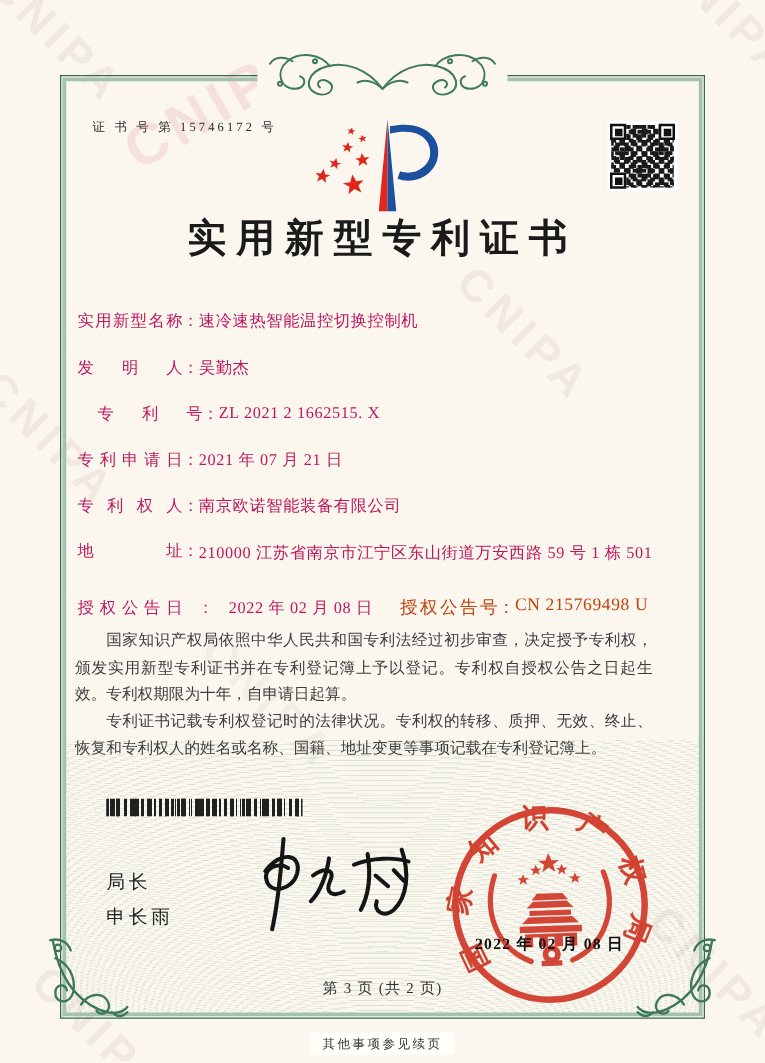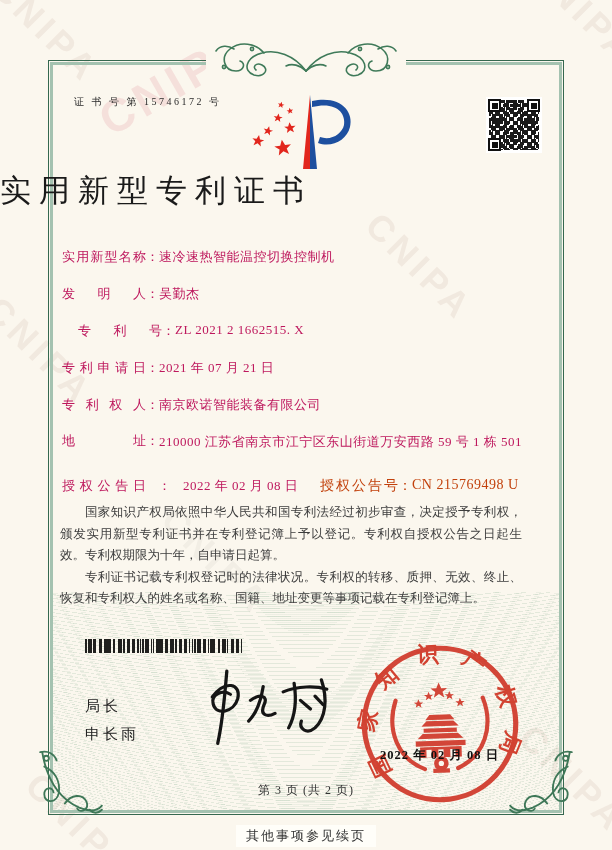--- a/index.html
+++ b/index.html
@@ -40,22 +40,22 @@
 
   .qr{position:absolute;left:486px;top:97px;width:56px;height:56px;background:#fff;}
   .qr-noise{position:absolute;inset:3px;
     background:
       conic-gradient(#1a1a1a 0 25%, rgba(0,0,0,0) 0 50%, #1a1a1a 0 75%, rgba(0,0,0,0) 0) 0 0 / 7px 7px,
       conic-gradient(#1a1a1a 0 25%, rgba(0,0,0,0) 0 50%, #1a1a1a 0 75%, rgba(0,0,0,0) 0) 2px 3px / 9px 9px;}
   .qr-f{position:absolute;width:13px;height:13px;border:2.5px solid #111;background:#fff;box-sizing:border-box;}
   .qr-f::after{content:"";position:absolute;inset:1.5px;background:#111;}
   .qr-f.tl{left:2px;top:2px;} .qr-f.tr{right:2px;top:2px;} .qr-f.bl{left:2px;bottom:2px;}
 
-  .title{position:absolute;left:0;right:0;top:170px;text-align:left;font-size:31px;
-         font-weight:normal;letter-spacing:8px;color:#1a1a1a;}
+  .title{position:absolute;left:0;right:0;top:170px;text-align:center;font-size:31px;
+         font-weight:bold;letter-spacing:8px;color:#1a1a1a;}
 
   .row{position:absolute;left:62px;font-size:13px;color:#be185d;display:flex;align-items:flex-start;}
   .flabel{display:inline-block;width:84px;text-align:justify;text-align-last:justify;
           -moz-text-align-last:justify;flex:none;}
   .colon{flex:none;}
   .fvalue{display:inline-block;letter-spacing:0.5px;}
   .fvalue.addr{width:364px;word-break:break-all;line-height:20px;}
   .r1{top:248px;} .r2{top:285px;} .r3{top:322px;margin-left:16px;} .r4{top:359px;} .r5{top:396px;} .r6{top:432px;} .r7{top:477px;gap:12px;}
   .grp2{position:absolute;left:320px;top:477px;font-size:14px;color:#c2410c;display:flex;}
   .grp2 .flabel{width:78px;}
@@ -73,21 +73,21 @@
           line-height:28px;letter-spacing:3px;}
   .signature{position:absolute;left:185px;top:666px;width:150px;height:86px;}
 
   .seal{position:absolute;left:357px;top:641px;width:166px;height:166px;opacity:0.93;transform:rotate(-2deg);}
   .seal-date{position:absolute;left:380px;top:747px;font-size:12.5px;font-weight:bold;
              letter-spacing:1px;color:#101010;z-index:5;}
 
   .page-num{position:absolute;left:0;right:0;top:782px;text-align:center;font-size:12px;
             color:#333;letter-spacing:1px;}
   .footer-note{position:absolute;left:0;right:0;top:825px;text-align:center;}
-  .footer-note span{display:inline-block;background:#fffef9;padding:2px 10px;font-size:13px;
+  .footer-note span{display:inline-block;background:#fffef9;padding:2px 10px;font-size:10px;
                     letter-spacing:2px;color:#333;}
 </style>
 </head>
 <body>
 
 <div class="page">
 
   <div class="wm wm1">CNIPA</div>
   <div class="wm wm2">CNIPA</div>
   <div class="wm wm3">CNIPA</div>

